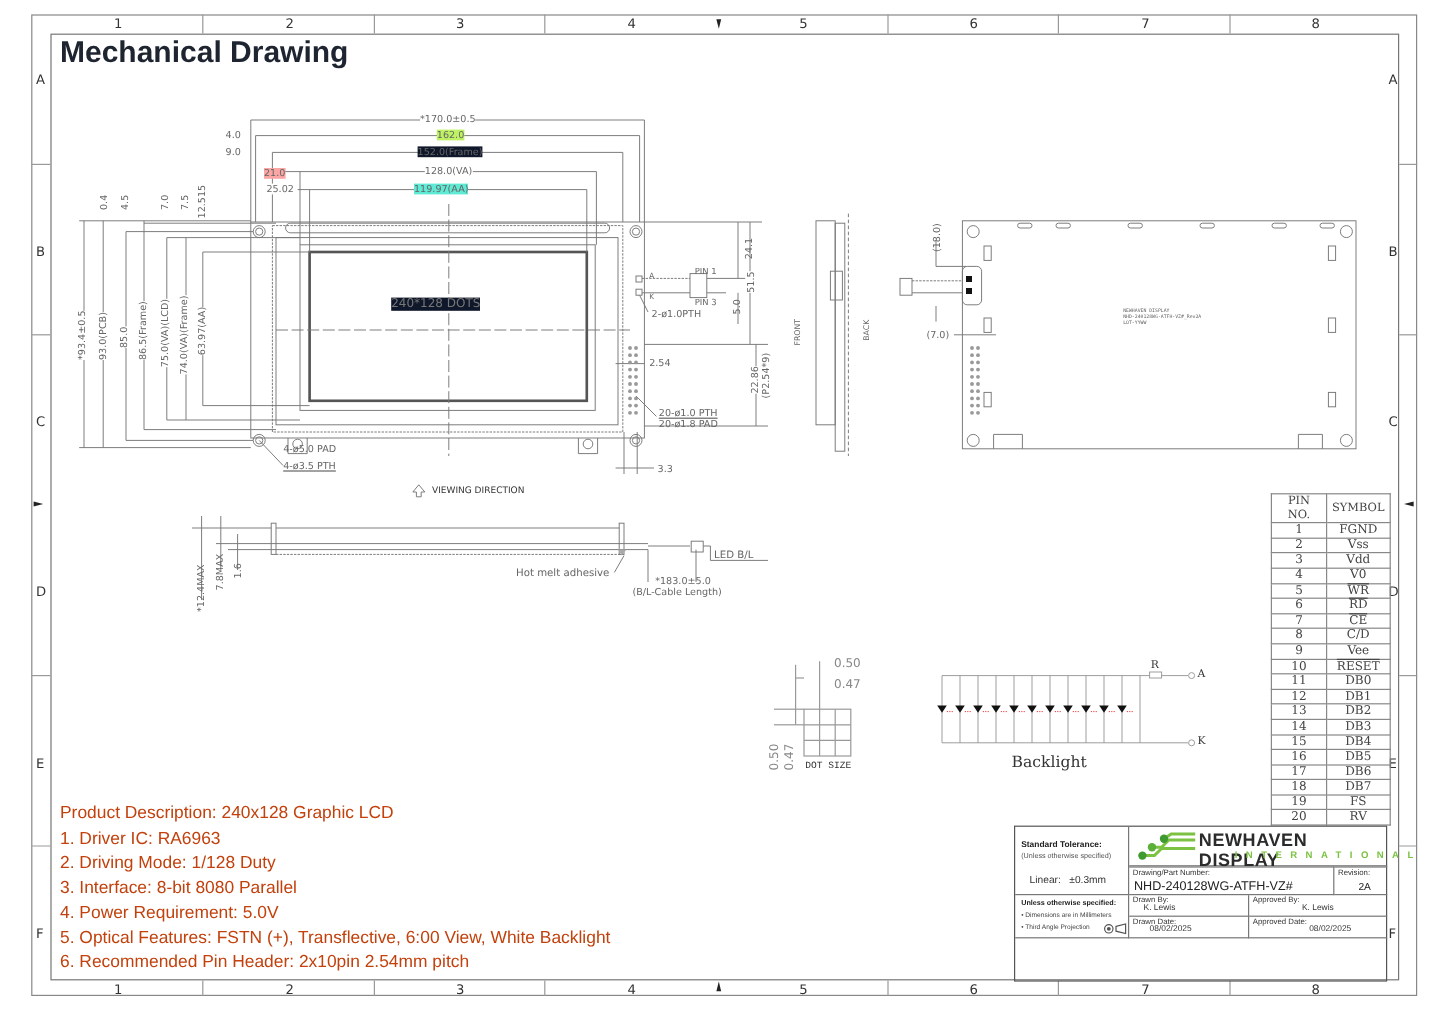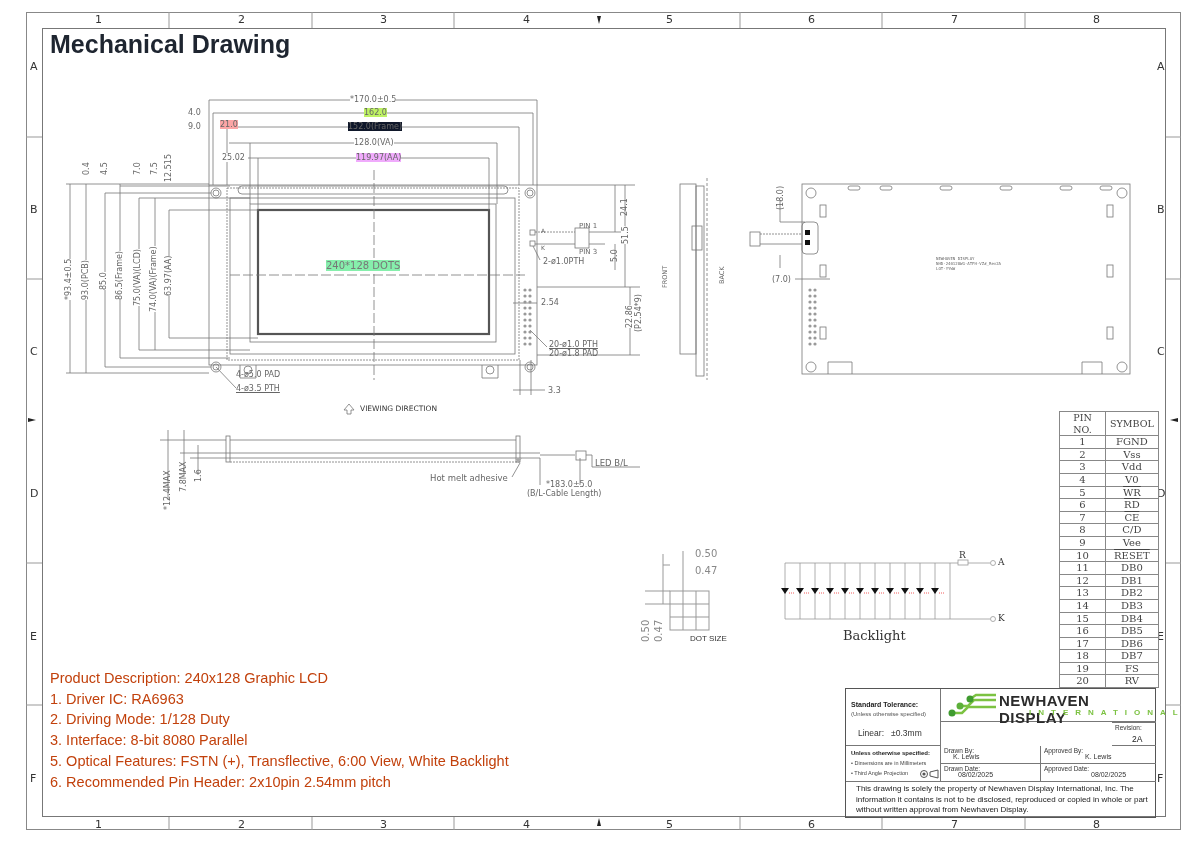--- a/index.html
+++ b/index.html
@@ -359,41 +359,41 @@
   </g>
 </svg>
 
 <div class="abs title">Mechanical Drawing</div>
 
 <div>
   <span class="abs dim" style="left:350px;top:95px;background:#fff">*170.0±0.5</span>
   <span class="abs dim" style="left:364px;top:108px;background:#bef264">162.0</span>
   <span class="abs dim" style="left:348px;top:122px;background:#0f172a">152.0(Frame)</span>
   <span class="abs dim" style="left:354px;top:138px;background:#fff">128.0(VA)</span>
-  <span class="abs dim" style="left:356px;top:153px;background:#f0abfc">119.97(AA)</span>
+  <span class="abs dim" style="left:345px;top:153px;background:#5eead4">119.97(AA)</span>
   <span class="abs dim" style="left:188px;top:108px">4.0</span>
   <span class="abs dim" style="left:188px;top:122px">9.0</span>
-  <span class="abs dim" style="left:220px;top:120px;background:#fca5a5">21.0</span>
+  <span class="abs dim" style="left:220px;top:140px;background:#fca5a5">21.0</span>
   <span class="abs dim" style="left:222px;top:153px;background:#fff">25.02</span>
 
   <span class="abs dim vtext" style="left:64px;top:300px;background:#fff">*93.4±0.5</span>
   <span class="abs dim vtext" style="left:81px;top:300px;background:#fff">93.0(PCB)</span>
   <span class="abs dim vtext" style="left:99px;top:290px;background:#fff">85.0</span>
   <span class="abs dim vtext" style="left:115px;top:300px;background:#fff">86.5(Frame)</span>
   <span class="abs dim vtext" style="left:133px;top:306px;background:#fff">75.0(VA)(LCD)</span>
   <span class="abs dim vtext" style="left:149px;top:312px;background:#fff">74.0(VA)(Frame)</span>
   <span class="abs dim vtext" style="left:164px;top:296px;background:#fff">63.97(AA)</span>
 
   <span class="abs dim vtext" style="left:82px;top:175px">0.4</span>
   <span class="abs dim vtext" style="left:100px;top:175px">4.5</span>
   <span class="abs dim vtext" style="left:133px;top:175px">7.0</span>
   <span class="abs dim vtext" style="left:150px;top:175px">7.5</span>
   <span class="abs dim vtext" style="left:164px;top:182px">12.515</span>
 
-  <span class="abs" style="left:326px;top:260px;font-family:'DejaVu Sans',sans-serif;font-size:10px;color:#777;background:#86efac">240*128 DOTS</span>
+  <span class="abs" style="left:326px;top:248px;font-family:'DejaVu Sans',sans-serif;font-size:10px;color:#777;background:#0f172a">240*128 DOTS</span>
 
   <span class="abs dim" style="left:236px;top:384px;text-decoration:underline">4-ø3.5 PTH</span>
   <span class="abs dim" style="left:236px;top:370px">4-ø5.0 PAD</span>
   <span class="abs" style="left:360px;top:404px;font-family:'DejaVu Sans',sans-serif;font-size:7.5px;color:#333">VIEWING DIRECTION</span>
 
   <span class="abs dim vtext" style="left:620px;top:216px">24.1</span>
   <span class="abs dim vtext" style="left:621px;top:244px;background:#fff">51.5</span>
   <span class="abs dim vtext" style="left:610px;top:262px">5.0</span>
   <span class="abs dim vtext" style="left:625px;top:328px;background:#fff">22.86</span>
   <span class="abs dim vtext" style="left:634px;top:332px">(P2.54*9)</span>
@@ -428,21 +428,21 @@
   <span class="abs" style="left:936px;top:256px;font-family:'DejaVu Sans Mono',monospace;font-size:4px;color:#666;line-height:5px">NEWHAVEN DISPLAY</span>
   <span class="abs" style="left:936px;top:261px;font-family:'DejaVu Sans Mono',monospace;font-size:4px;color:#666;line-height:5px">NHD-240128WG-ATFH-VZ#_Rev2A</span>
   <span class="abs" style="left:936px;top:266px;font-family:'DejaVu Sans Mono',monospace;font-size:4px;color:#666;line-height:5px">LOT-YYWW</span>
 </div>
 
 <div>
   <span class="abs" style="left:695px;top:548px;font-family:'DejaVu Sans',sans-serif;font-size:10px;color:#888">0.50</span>
   <span class="abs" style="left:695px;top:565px;font-family:'DejaVu Sans',sans-serif;font-size:10px;color:#888">0.47</span>
   <span class="abs vtext" style="left:640px;top:642px;font-family:'DejaVu Sans',sans-serif;font-size:10px;color:#888">0.50</span>
   <span class="abs vtext" style="left:653px;top:642px;font-family:'DejaVu Sans',sans-serif;font-size:10px;color:#888">0.47</span>
-  <span class="abs" style="left:690px;top:634px;font-family:Liberation Sans, sans-serif;font-size:8px;color:#333">DOT SIZE</span>
+  <span class="abs" style="left:671px;top:634px;font-family:Liberation Mono, monospace;font-size:8px;color:#333">DOT SIZE</span>
 </div>
 
 <div>
   <span class="abs" style="left:959px;top:550px;font-family:'DejaVu Serif',serif;font-size:9px;color:#333">R</span>
   <span class="abs" style="left:998px;top:557px;font-family:'DejaVu Serif',serif;font-size:9px;color:#333">A</span>
   <span class="abs" style="left:998px;top:613px;font-family:'DejaVu Serif',serif;font-size:9px;color:#333">K</span>
   <span class="abs backlight-label" style="left:843px;top:628px">Backlight</span>
 </div>
 
 <table class="abs pin-table">
@@ -534,20 +534,21 @@
         <td>RV</td>
       </tr>
   </tbody>
 </table>
 
 <div class="abs desc">
   <div>Product Description: 240x128 Graphic LCD</div>
   <div>1. Driver IC: RA6963</div>
   <div>2. Driving Mode: 1/128 Duty</div>
   <div>3. Interface: 8-bit 8080 Parallel</div>
+  <div>4. Power Requirement: 5.0V</div>
   <div>5. Optical Features: FSTN (+), Transflective, 6:00 View, White Backlight</div>
   <div>6. Recommended Pin Header: 2x10pin 2.54mm pitch</div>
 </div>
 
 <div class="abs tb">
 
   <div class="cell" style="left:0;top:0;width:95px;height:57px">
     <div class="abs" style="left:5px;top:12px;font-size:7px;font-weight:bold;color:#222">Standard Tolerance:</div>
     <div class="abs" style="left:5px;top:22px;font-size:6px;color:#555">(Unless otherwise specified)</div>
     <div class="abs" style="left:12px;top:39px;font-size:8.5px;color:#333;white-space:pre">Linear:   ±0.3mm</div>
@@ -561,20 +562,24 @@
         <polyline points="24,8 30,4 50,4"></polyline>
       </g>
       <circle cx="6" cy="22" r="3.5" fill="#3f9b2f"></circle>
       <circle cx="14" cy="15" r="3.5" fill="#5cb03a"></circle>
       <circle cx="24" cy="8" r="3.5" fill="#3f9b2f"></circle>
     </svg>
     <div class="abs" style="left:58px;top:3px;font-size:15px;font-weight:bold;color:#2b2b2b;letter-spacing:0.5px">NEWHAVEN DISPLAY</div>
     <div class="abs" style="left:88px;top:19px;font-size:8px;font-weight:bold;letter-spacing:7px;color:#7cc242">INTERNATIONAL</div>
   </div>
 
+  <div class="cell" style="left:95px;top:33px;width:171px;height:24px;border-top:1px solid #777">
+    <div class="abs tiny" style="left:3px;top:1px">Drawing/Part Number:</div>
+    <div class="abs" style="left:4px;top:10px;font-size:10.5px;color:#222">NHD-240128WG-ATFH-VZ#</div>
+  </div>
   <div class="cell" style="left:266px;top:33px;width:44px;height:24px;border-right:none;border-top:1px solid #777">
     <div class="abs tiny" style="left:3px;top:1px">Revision:</div>
     <div class="abs" style="left:20px;top:11px;font-size:8.5px;color:#222">2A</div>
   </div>
 
   <div class="cell" style="left:0;top:57px;width:95px;height:36px">
     <div class="abs" style="left:5px;top:4px;font-size:6px;font-weight:bold;color:#222">Unless otherwise specified:</div>
     <div class="abs" style="left:5px;top:14px;font-size:5.5px;color:#444">• Dimensions are in Millimeters</div>
     <div class="abs" style="left:5px;top:24px;font-size:5.5px;color:#444">• Third Angle Projection</div>
     <svg width="20" height="10" style="left:74px;top:23px">
@@ -593,14 +598,13 @@
   </div>
   <div class="cell" style="left:95px;top:75px;width:100px;height:18px">
     <div class="abs tiny" style="left:3px;top:1px">Drawn Date:</div>
     <div class="abs" style="left:17px;top:7px;font-size:7px;color:#333">08/02/2025</div>
   </div>
   <div class="cell" style="left:195px;top:75px;width:115px;height:18px;border-right:none">
     <div class="abs tiny" style="left:3px;top:1px">Approved Date:</div>
     <div class="abs" style="left:50px;top:7px;font-size:7px;color:#333">08/02/2025</div>
   </div>
 
-  <div class="abs" style="left:10px;top:95px;width:295px;font-size:8px;line-height:10.5px;color:#222">This drawing is solely the property of Newhaven Display International, Inc. The information it contains is not to be disclosed, reproduced or copied in whole or part without written approval from Newhaven Display.</div>
 </div>
 
 </body></html>

